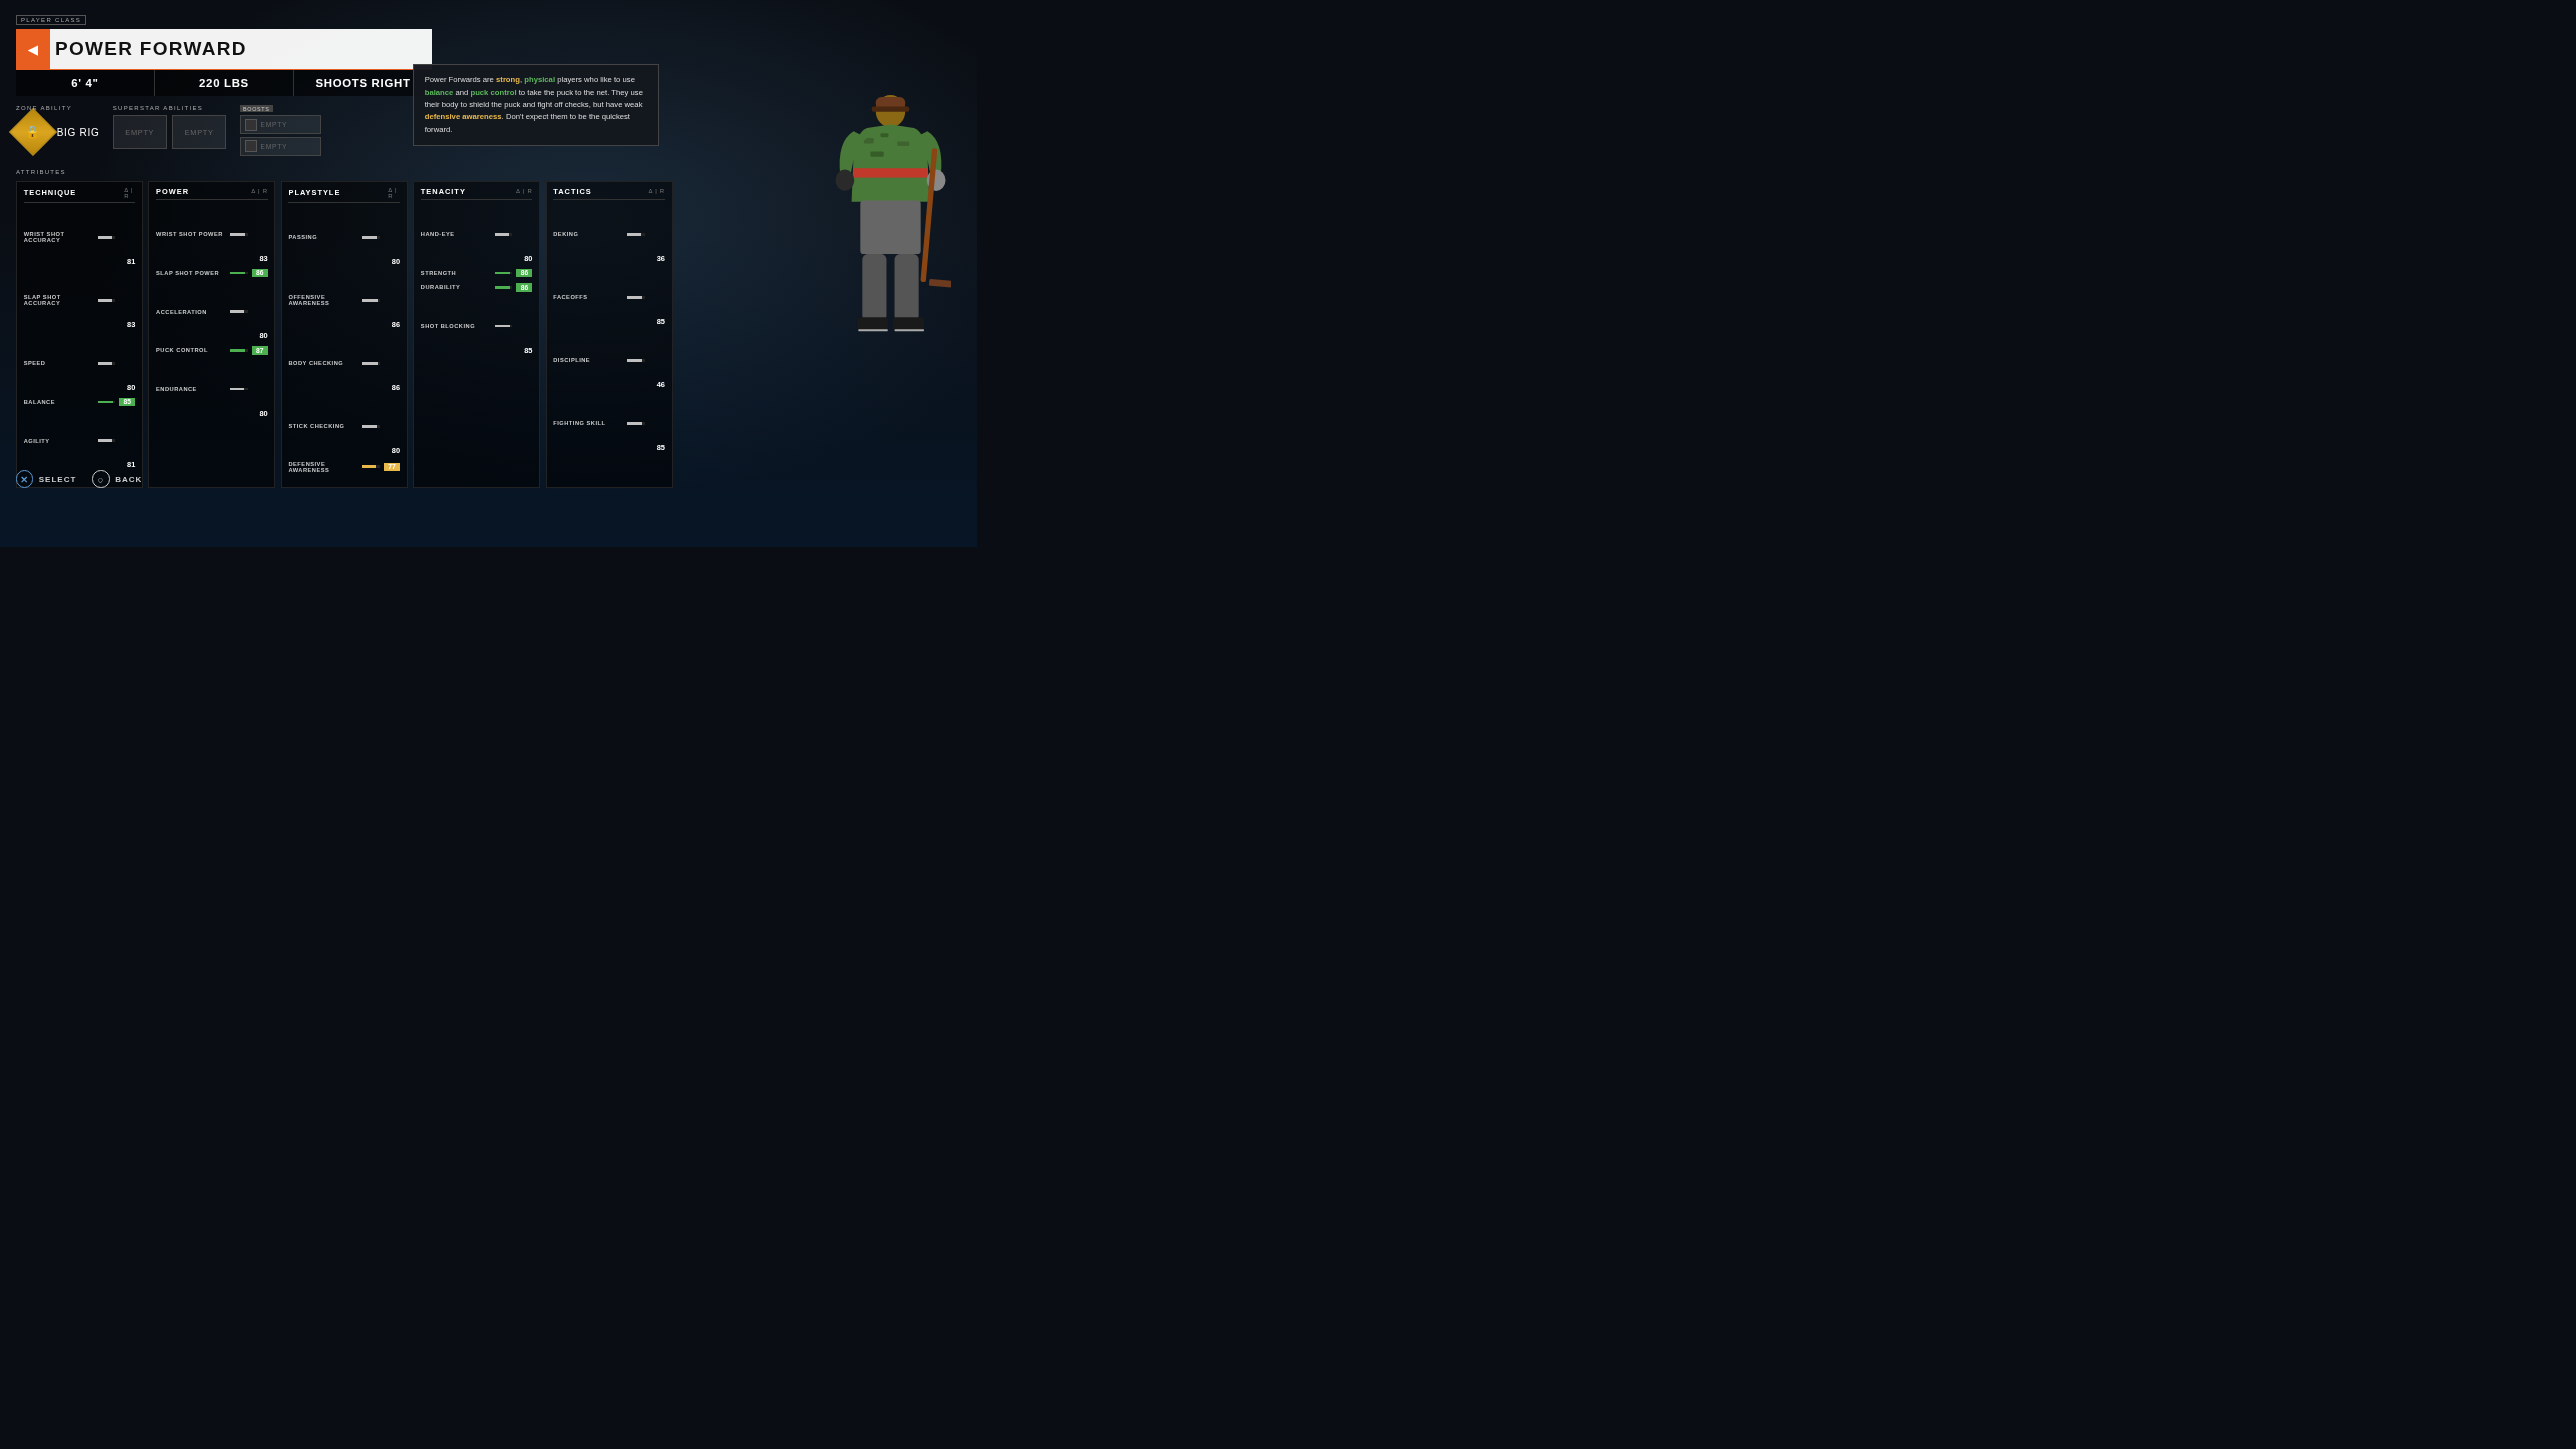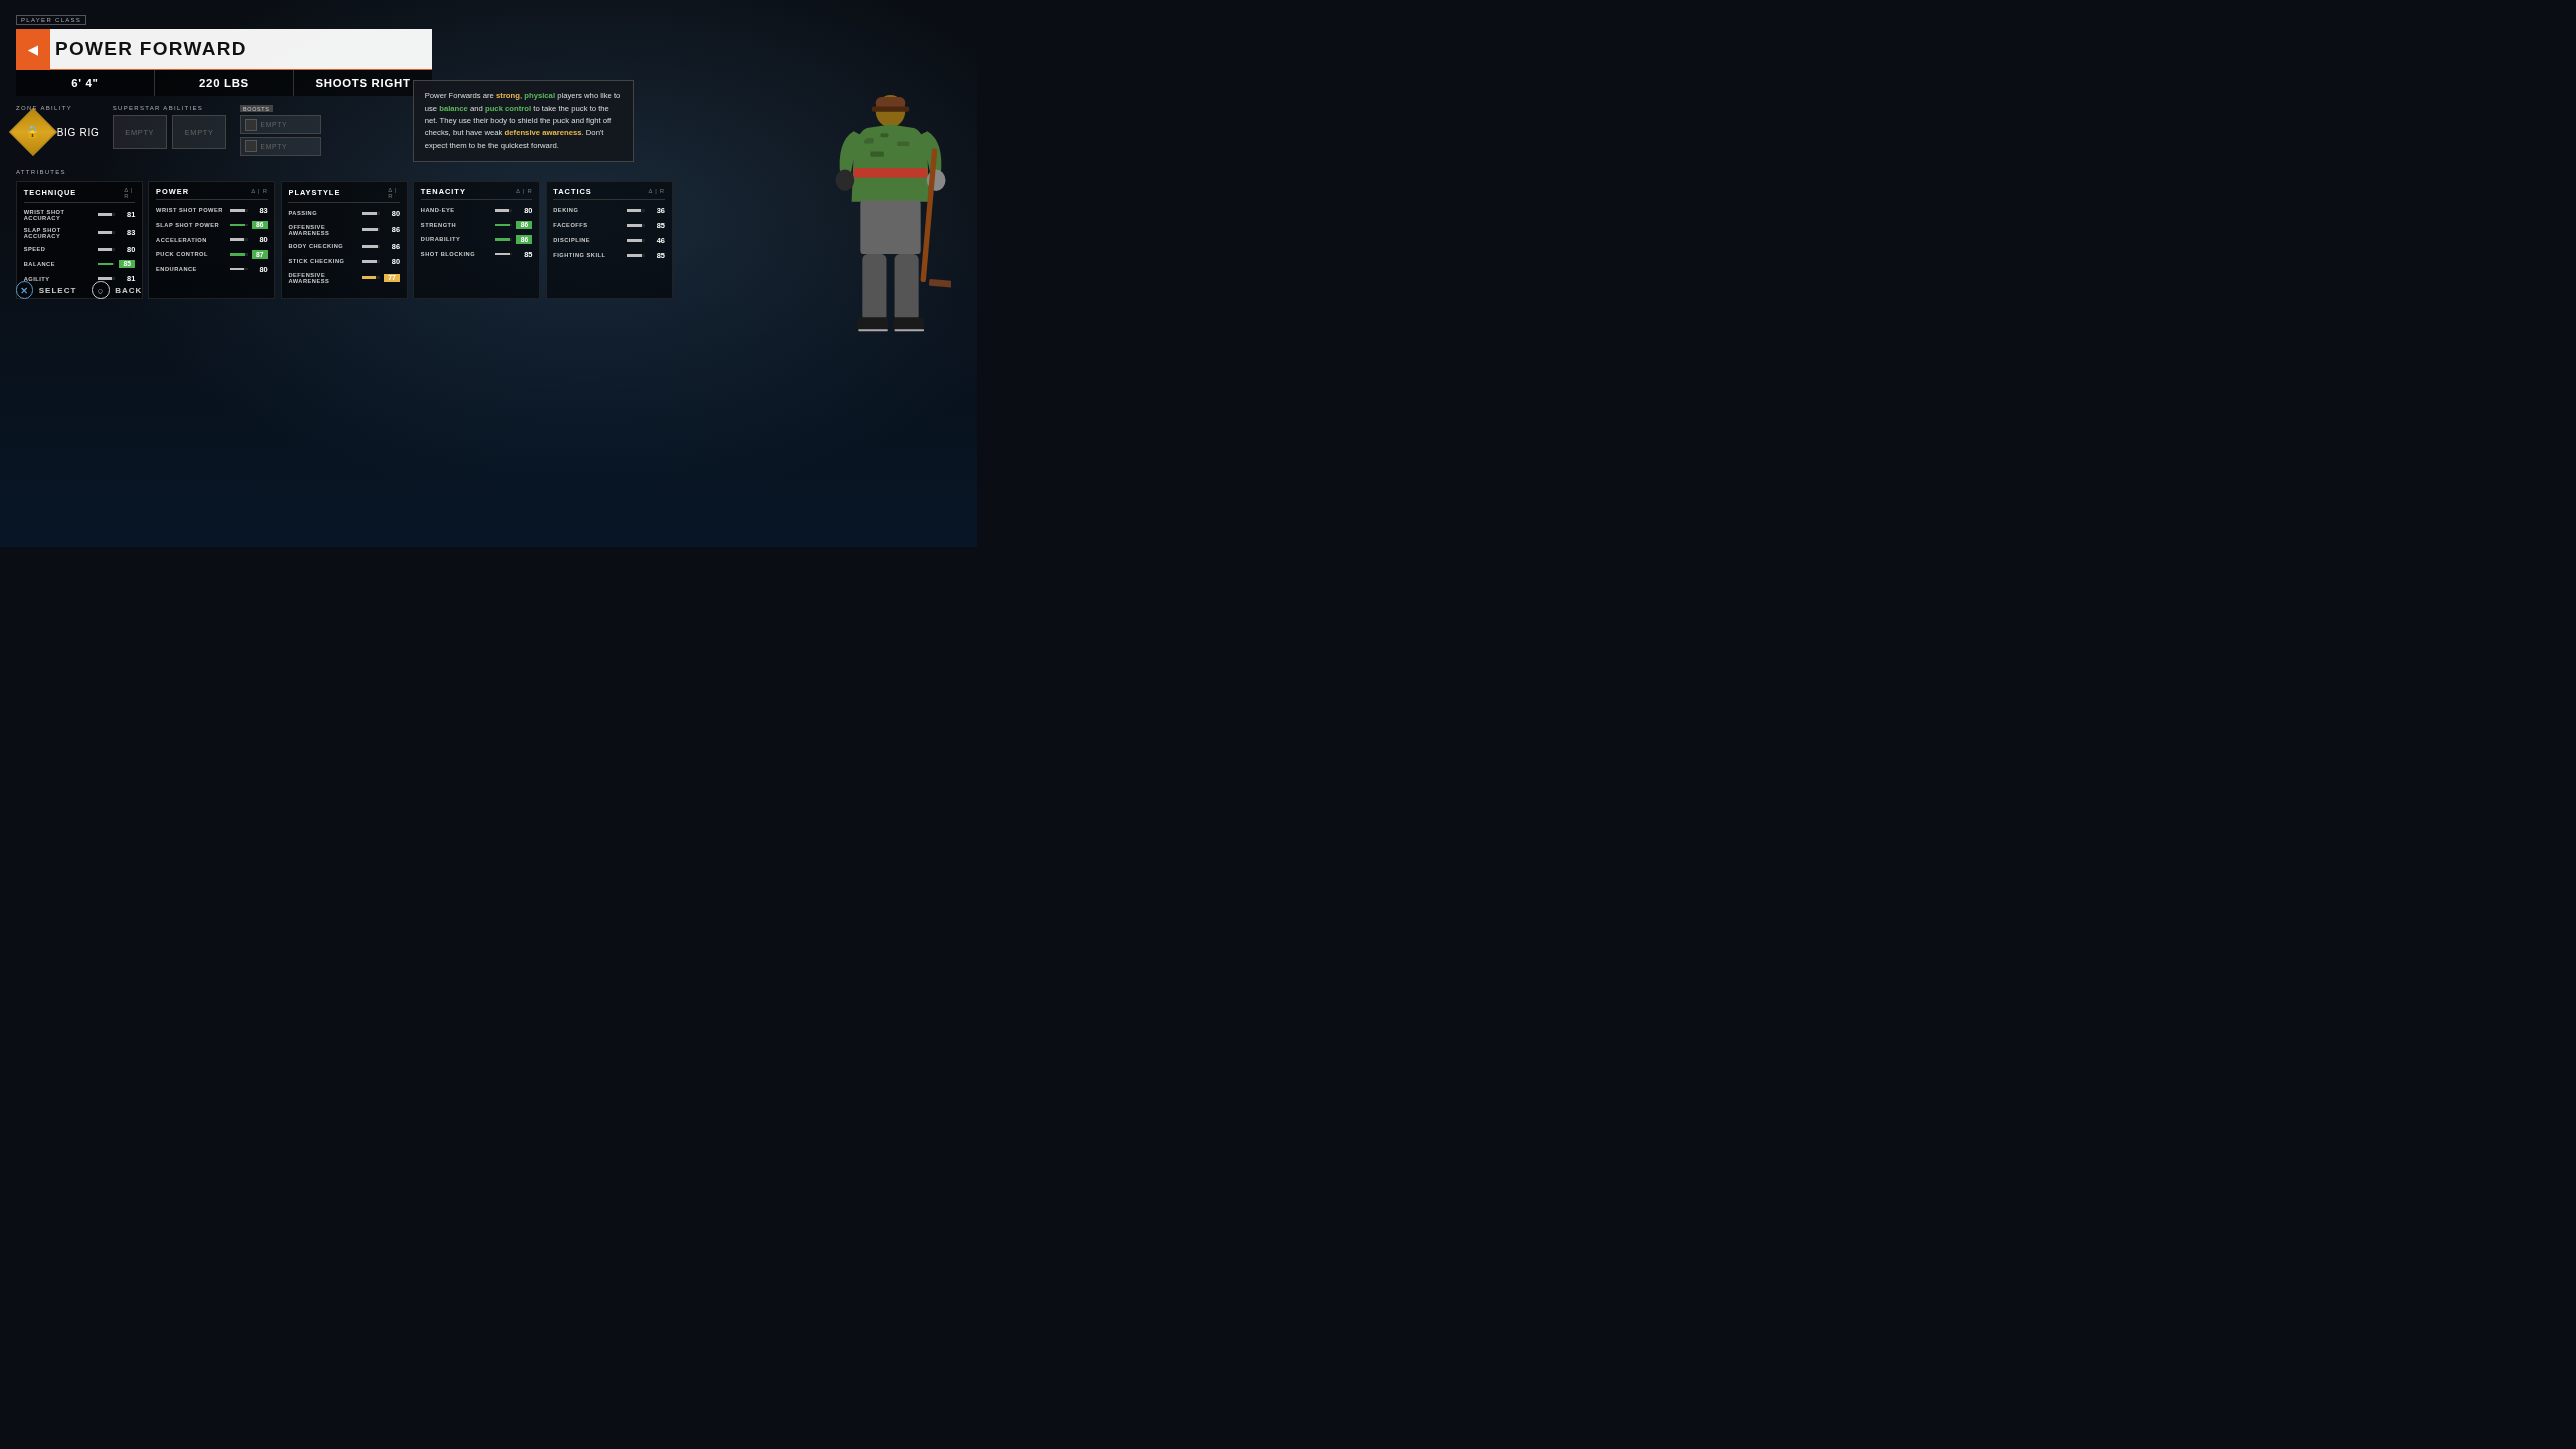--- a/index.html
+++ b/index.html
@@ -155,23 +155,23 @@
       text-transform: uppercase;
       color: #fff;
     }
     .player-stat + .player-stat {
       border-left: 0.7px solid #333;
     }
 
     
     .info-tooltip {
       position: absolute;
-      top: 80px;
+      top: 64px;
       left: 413px;
-      width: 221px;
+      width: 246px;
       background: rgba(20,24,30,0.97);
       border: 0.7px solid #444;
       padding: 9.4px 10.7px;
       font-size: 7.7px;
       line-height: 1.6;
       color: #ddd;
     }
     .info-tooltip .strong { color: #e8b84b; font-weight: bold; }
     .info-tooltip .physical { color: #5cb85c; font-weight: bold; }
     .info-tooltip .balance { color: #5cb85c; font-weight: bold; }
@@ -348,20 +348,21 @@
     }
     .attr-bar.warning {
       background: #e8b84b;
     }
     .attr-val {
       font-size: 7.4px;
       font-weight: 700;
       min-width: 16px;
       text-align: right;
       color: #fff;
+      margin-top: 48px;
     }
     .attr-val-badge {
       background: #4caf50;
       color: #fff;
       font-size: 6.7px;
       font-weight: 700;
       padding: 0.7px 2.7px;
       min-width: 16px;
       text-align: center;
     }

